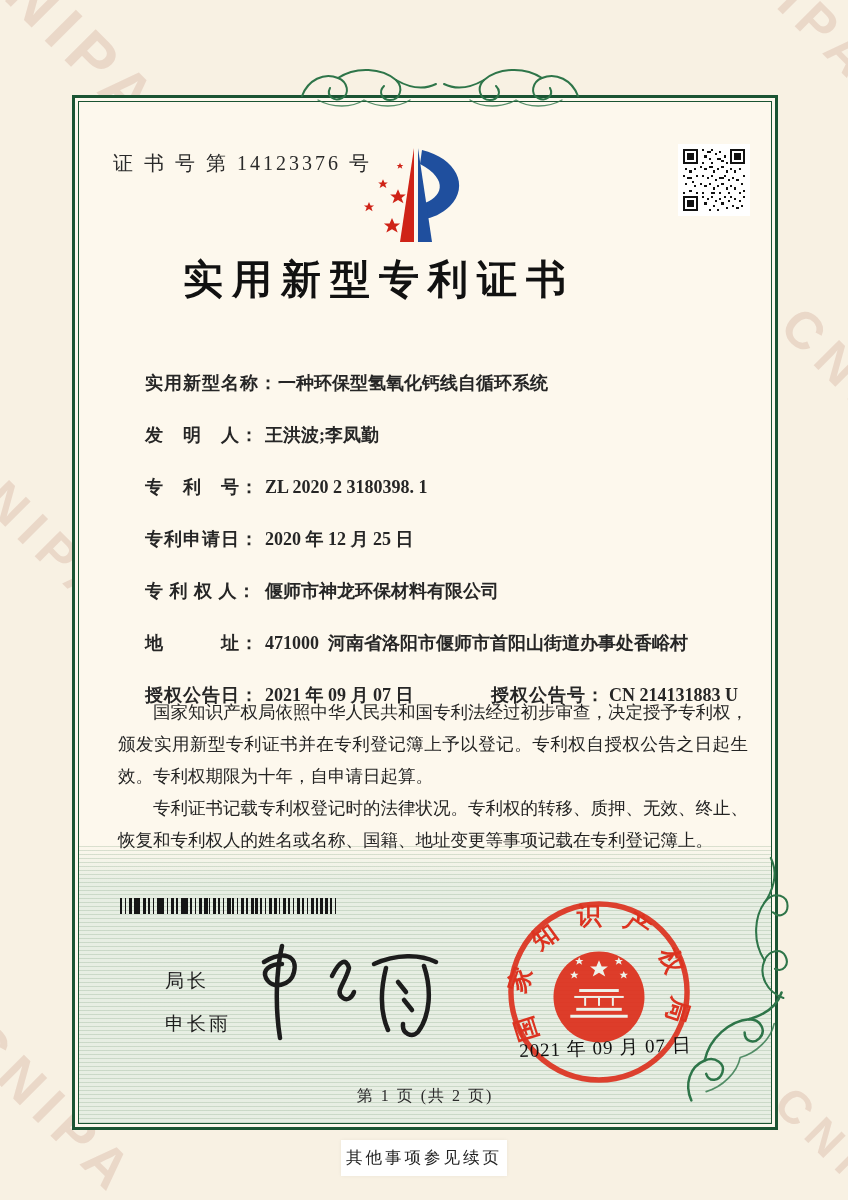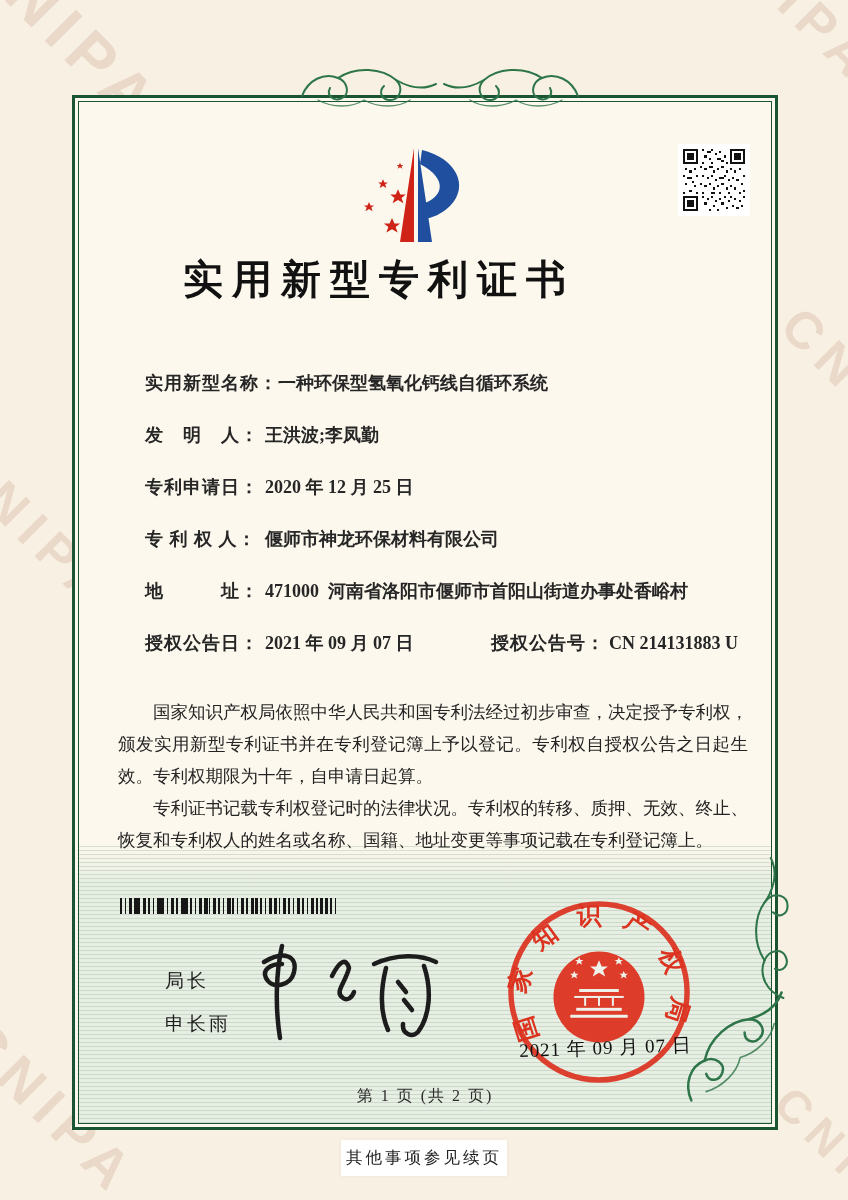--- a/index.html
+++ b/index.html
@@ -129,20 +129,21 @@
   </svg>
   <svg class="orn orn-corner" viewBox="0 0 142 44">
     <g fill="none" stroke="#2e7549" stroke-width="2.4" stroke-linecap="round">
       <path d="M4,30 C10,14 26,6 40,12 C50,16 52,28 44,32 C36,36 28,30 32,22"></path>
       <path d="M40,12 C58,0 84,2 98,14 C106,22 102,34 92,34 C84,34 80,26 86,20"></path>
       <path d="M98,14 C112,22 126,24 138,18"></path>
       <path d="M20,34 C34,42 54,42 66,34 C80,42 100,42 112,34" stroke-width="1.6" opacity="0.8"></path>
     </g>
   </svg>
 
+  <div class="cert-no">证 书 号 第 14123376 号</div>
 
   <svg class="logo" viewBox="0 0 122 116">
     <defs>
       <path id="lstar" d="M0,-6 L1.8,-1.9 6,-1.9 2.7,0.7 4.2,4.9 0,2.4 -4.2,4.9 -2.7,0.7 -6,-1.9 -1.8,-1.9 Z"></path>
     </defs>
     <path d="M66,10 C100,18 114,46 94,66 C86,74 76,78 68,79 L66,64 C86,58 94,40 64,24 Z" fill="#1f4f9e"></path>
     <polygon points="62,8 62,102 76,102" fill="#1f4f9e"></polygon>
     <polygon points="58,8 44,102 58,102" fill="#cf2317"></polygon>
     <use href="#lstar" transform="translate(44,26) scale(0.55)" fill="#cf2317"></use>
     <use href="#lstar" transform="translate(27,44) scale(0.8)" fill="#cf2317"></use>
@@ -174,20 +175,23 @@
   </div>
 
   <h1 class="title">实用新型专利证书</h1>
 
   <div class="fields">
     <div class="row">
       <span class="label">实用新型名称：</span><span class="value">一种环保型氢氧化钙线自循环系统</span>
     </div>
     <div class="row">
       <span class="label">发　明　人：</span><span class="value">王洪波;李凤勤</span>
+    </div>
+    <div class="row">
+      <span class="label">专　利　号：</span><span class="value">ZL 2020 2 3180398. 1</span>
     </div>
     <div class="row">
       <span class="label">专利申请日：</span><span class="value">2020 年 12 月 25 日</span>
     </div>
     <div class="row">
       <span class="label">专 利 权 人：</span><span class="value">偃师市神龙环保材料有限公司</span>
     </div>
     <div class="row">
       <span class="label">地　　　址：</span><span class="value">471000  河南省洛阳市偃师市首阳山街道办事处香峪村</span>
     </div>

